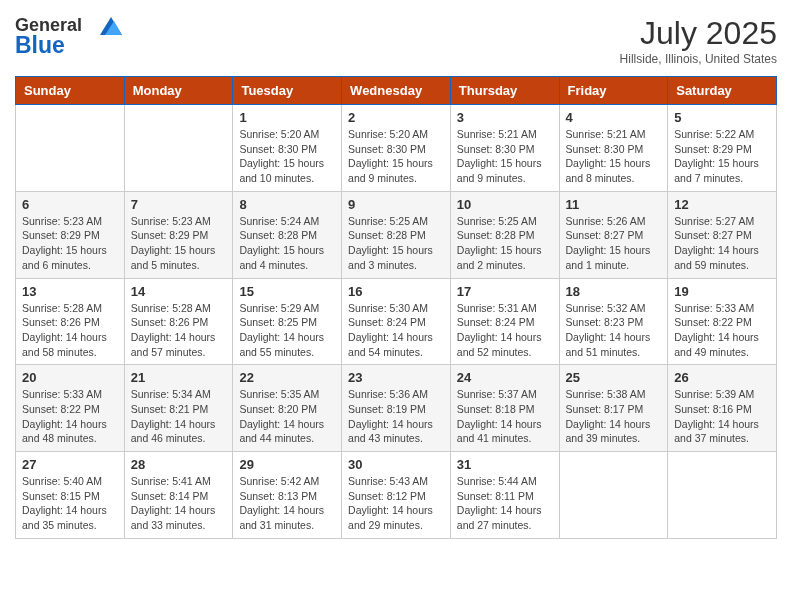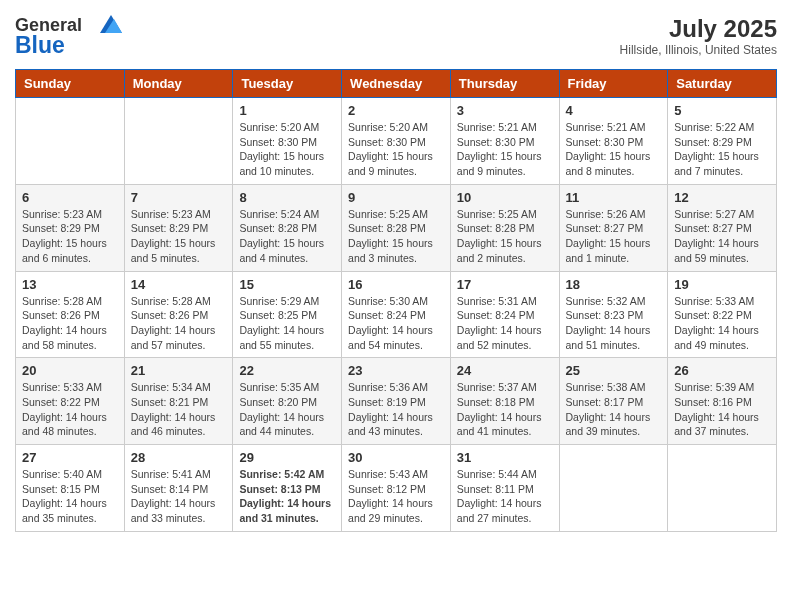--- a/index.html
+++ b/index.html
@@ -16,29 +16,29 @@
       align-items: flex-start;
       margin-bottom: 10px;
     }
     .logo {
       display: flex;
       flex-direction: column;
       align-items: flex-start;
     }
     .logo-row {
       display: flex;
-      align-items: flex-start;
+      align-items: center;
       gap: 16px;
     }
     .title-area {
       text-align: right;
     }
     .month-title {
-      font-size: 24px;
-      font-weight: bold;
+      font-size: 32px;
+      font-weight: normal;
       color: #333;
     }
     .location-title {
       font-size: 12px;
       color: #555;
     }
     .calendar-table {
       width: 100%;
       border-collapse: collapse;
       border: 1px solid #ccc;
@@ -286,21 +286,21 @@
 Daylight: 14 hours and 35 minutes.</div>
         </td>
         <td>
           <span class="day-number">28</span>
           <div class="day-info" style="white-space: pre-line;">Sunrise: 5:41 AM
 Sunset: 8:14 PM
 Daylight: 14 hours and 33 minutes.</div>
         </td>
         <td>
           <span class="day-number">29</span>
-          <div class="day-info" style="white-space: pre-line; font-weight: bold;">Sunrise: 5:42 AM
+          <div class="day-info" style="white-space: pre-line;">Sunrise: 5:42 AM
 Sunset: 8:13 PM
 Daylight: 14 hours and 31 minutes.</div>
         </td>
         <td>
           <span class="day-number">30</span>
           <div class="day-info" style="white-space: pre-line;">Sunrise: 5:43 AM
 Sunset: 8:12 PM
 Daylight: 14 hours and 29 minutes.</div>
         </td>
         <td>

